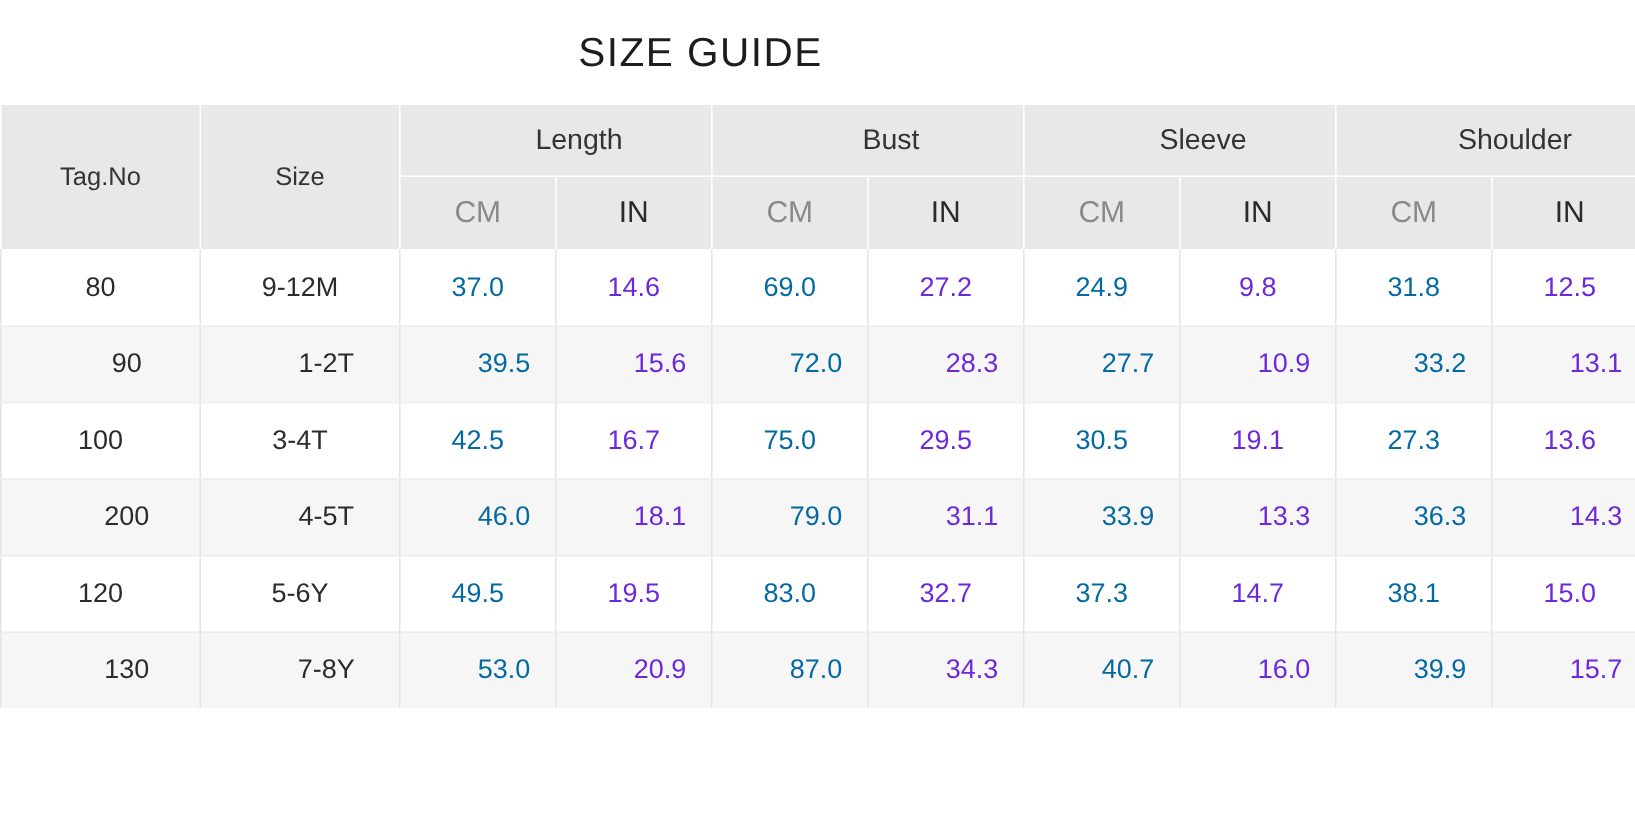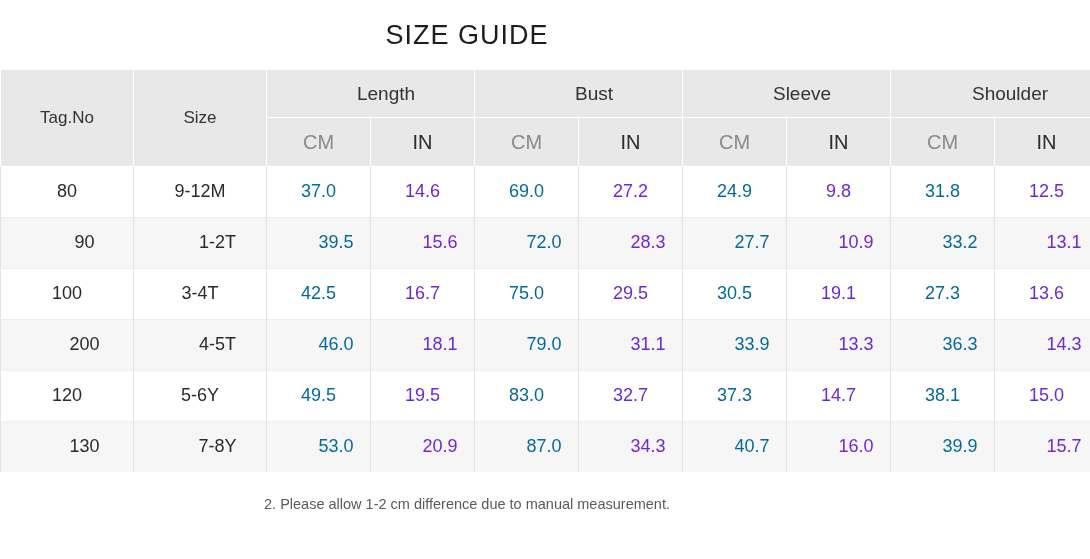--- a/index.html
+++ b/index.html
@@ -221,16 +221,15 @@
         <td>34.3</td>
         <td class="cm">40.7</td>
         <td>16.0</td>
         <td class="cm">39.9</td>
         <td>15.7</td>
       </tr>
     </tbody>
   </table>
 
   <div class="notes">
-    <span class="line">2. Please allow 1-2 cm difference due to manual measurement.</span>
   </div>
 
 </div>
 
 </body></html>

